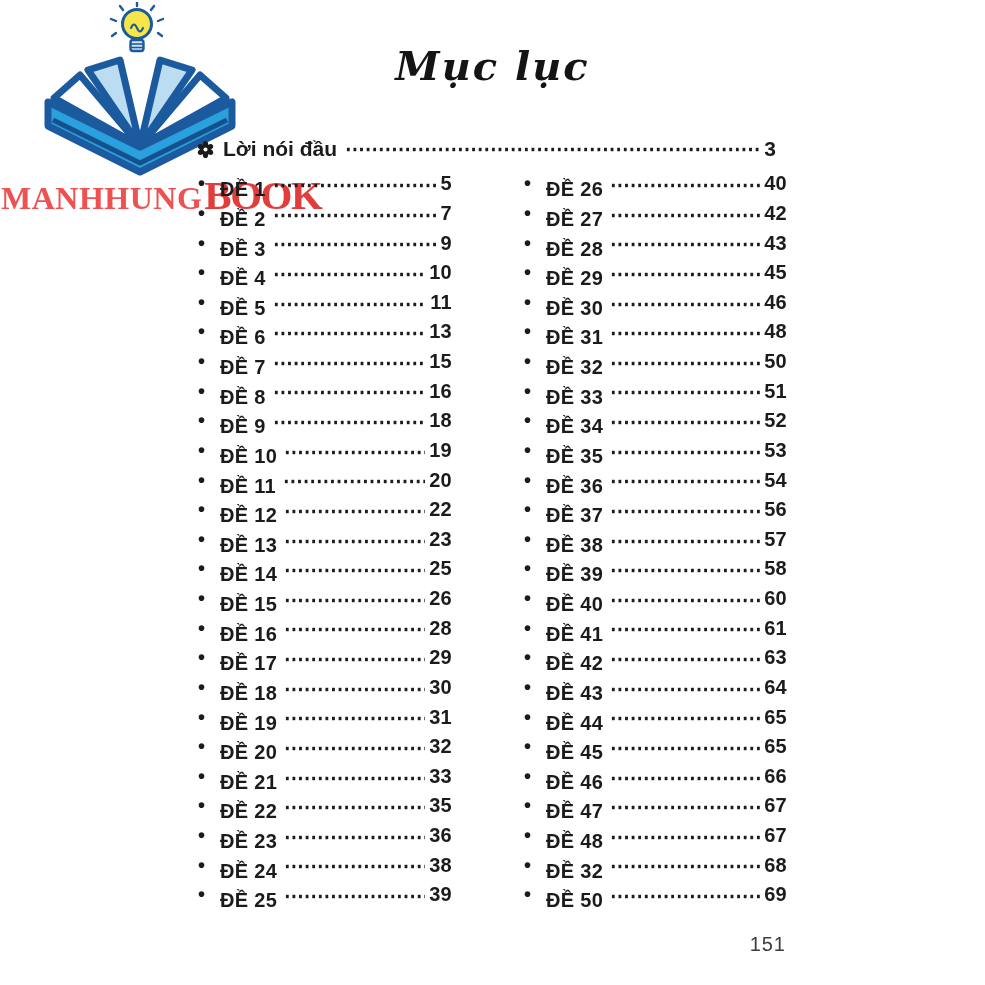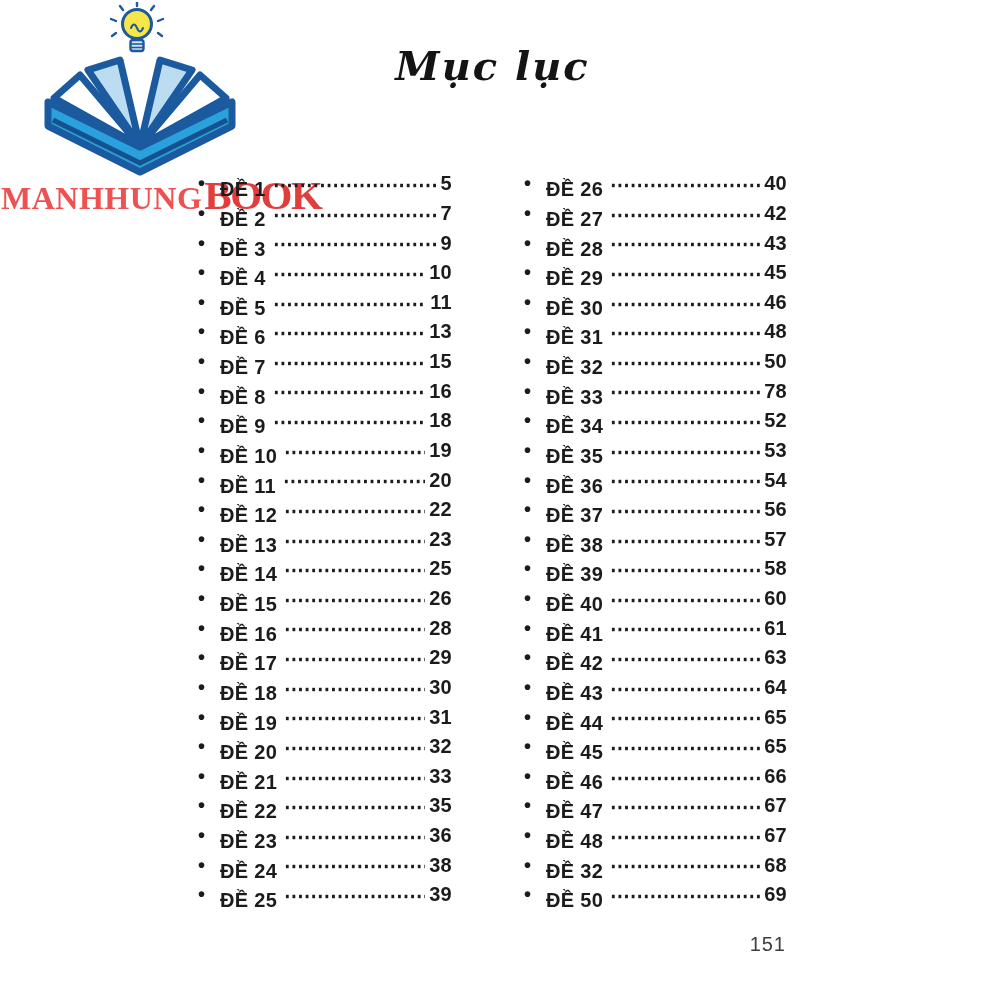--- a/index.html
+++ b/index.html
@@ -93,20 +93,38 @@
     </svg>
 
     <div class="brand">
       <span class="brand-1" style="color:#ee5151">MANHHUNG</span>
       <span class="brand-2" style="color:#e23d3d">BOOK</span>
     </div>
   </div>
 
   <h1 class="title">Mục lục</h1>
 
+  <div class="preface">
+    <span class="flower">
+      <svg width="17" height="17" viewBox="0 0 17 17">
+        <g fill="#1b1b1b">
+          <ellipse cx="8.5" cy="3.6" rx="2.7" ry="3.6"></ellipse>
+          <ellipse cx="8.5" cy="3.6" rx="2.7" ry="3.6" transform="rotate(60 8.5 8.5)"></ellipse>
+          <ellipse cx="8.5" cy="3.6" rx="2.7" ry="3.6" transform="rotate(120 8.5 8.5)"></ellipse>
+          <ellipse cx="8.5" cy="3.6" rx="2.7" ry="3.6" transform="rotate(180 8.5 8.5)"></ellipse>
+          <ellipse cx="8.5" cy="3.6" rx="2.7" ry="3.6" transform="rotate(240 8.5 8.5)"></ellipse>
+          <ellipse cx="8.5" cy="3.6" rx="2.7" ry="3.6" transform="rotate(300 8.5 8.5)"></ellipse>
+        </g>
+        <circle cx="8.5" cy="8.5" r="2" fill="#ffffff"></circle>
+      </svg>
+    </span>
+    <span class="plabel">Lời nói đầu</span>
+    <span class="leader"></span>
+    <span class="pnum">3</span>
+  </div>
 
   <div class="col col-left">
 
       <div class="row">
         <span class="bullet">•</span>
         <span class="label">ĐỀ 1</span>
         <span class="leader"></span>
         <span class="pnum">5</span>
       </div>
 
@@ -327,21 +345,21 @@
         <span class="bullet">•</span>
         <span class="label">ĐỀ 32</span>
         <span class="leader"></span>
         <span class="pnum">50</span>
       </div>
 
       <div class="row">
         <span class="bullet">•</span>
         <span class="label">ĐỀ 33</span>
         <span class="leader"></span>
-        <span class="pnum">78</span>
+        <span class="pnum">51</span>
       </div>
 
       <div class="row">
         <span class="bullet">•</span>
         <span class="label">ĐỀ 34</span>
         <span class="leader"></span>
         <span class="pnum">52</span>
       </div>
 
       <div class="row">

